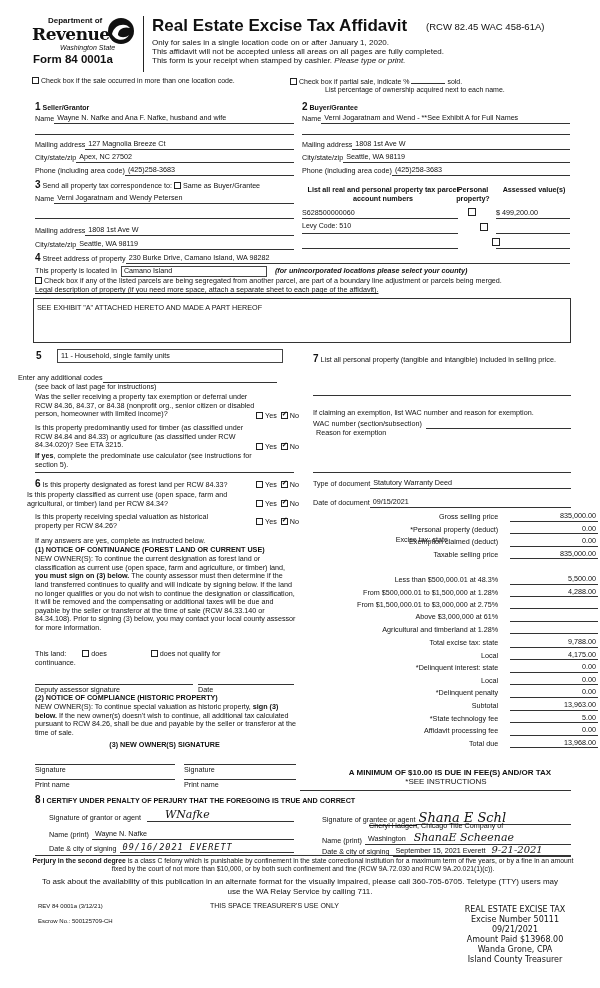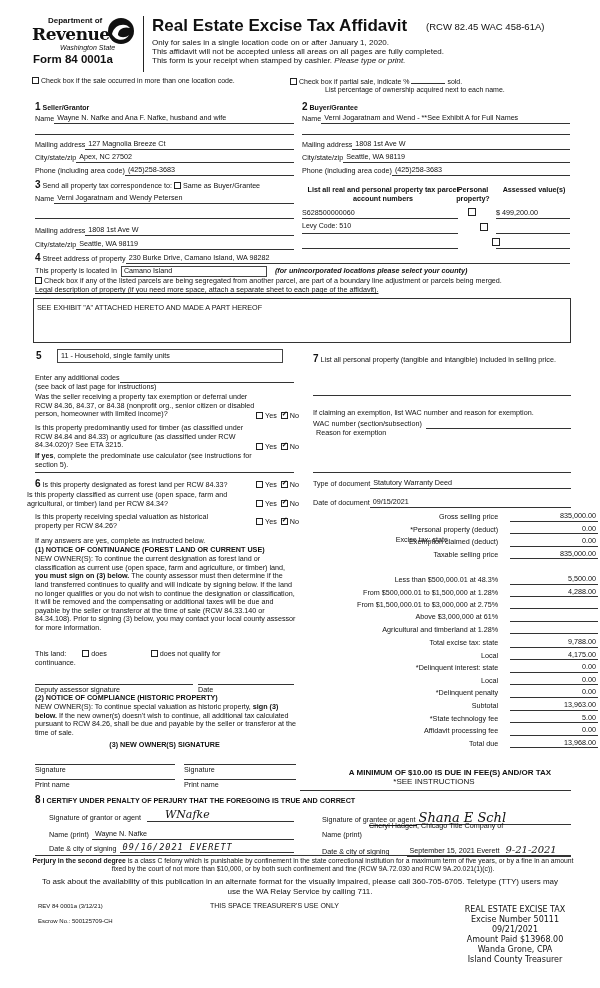--- a/index.html
+++ b/index.html
@@ -155,21 +155,21 @@
   <span class="cb"></span><span>Check box if any of the listed parcels are being segregated from another parcel, are part of a boundary line adjustment or parcels being merged.</span>
 </div>
 <div class="abs" style="left:35px;top:286px;text-decoration:underline;white-space:nowrap;">Legal description of property (if you need more space, attach a separate sheet to each page of the affidavit).</div>
 <div class="abs" style="left:33px;top:298px;width:538px;height:45px;border:1px solid #333;padding:5px 3px;">
   <span>SEE EXHIBIT "A" ATTACHED HERETO AND MADE A PART HEREOF</span>
 </div>
 
 
 <div class="abs sec-num" style="left:36px;top:350px;">5</div>
 <div class="abs" style="left:57px;top:349px;width:226px;height:14px;border:1px solid #444;padding:2px 3px;">11 - Household, single family units</div>
-<div class="row" style="left:35px;top:374px;width:259px;">
+<div class="row" style="left:18px;top:374px;width:259px;">
   <span>Enter any additional codes</span>
   <span class="fill"></span>
 </div>
 <div class="abs" style="left:35px;top:383px;text-align:center;">(see back of last page for instructions)</div>
 <div class="abs" style="left:35px;top:393px;width:220px;">Was the seller receiving a property tax exemption or deferral under RCW 84.36, 84.37, or 84.38 (nonprofit org., senior citizen or disabled person, homeowner with limited income)?</div>
 <div class="abs" style="left:256px;top:412px;white-space:nowrap;">
   <span class="cb"></span><span>Yes</span>
   <span class="cb checked" style="margin-left:2px;"></span><span>No</span>
 </div>
 <div class="abs" style="left:35px;top:424px;width:210px;">Is this property predominantly used for timber (as classified under RCW 84.84 and 84.33) or agriculture (as classified under RCW 84.34.020)? See ETA 3215.</div>
@@ -327,21 +327,21 @@
       <span class="lbl">Affidavit processing fee</span>
       <span class="val">0.00</span>
     </div>
     <div class="money-row" style="top: 738.8px;">
       <span class="lbl">Total due</span>
       <span class="val">13,968.00</span>
     </div>
   </div>
 
 <div class="abs bold" style="left:300px;top:768px;width:300px;text-align:center;font-size:8px;">A MINIMUM OF $10.00 IS DUE IN FEE(S) AND/OR TAX</div>
-<div class="abs" style="left:284px;top:777px;width:300px;text-align:center;font-size:8px;">*SEE INSTRUCTIONS</div>
+<div class="abs" style="left:296px;top:777px;width:300px;text-align:center;font-size:8px;">*SEE INSTRUCTIONS</div>
 <div class="abs ul" style="left:300px;top:790px;width:271px;height:1px;"></div>
 
 
 <div class="abs bold" style="left:35px;top:794px;white-space:nowrap;">
   <span class="sec-num">8</span>
   <span>I CERTIFY UNDER PENALTY OF PERJURY THAT THE FOREGOING IS TRUE AND CORRECT</span>
 </div>
 <div class="row" style="left:49px;top:808px;width:245px;">
   <span>Signature of grantor or agent</span>
   <span class="fill sig" style="margin-left:6px;font-size:11px;padding-left:18px;">WNafke</span>
@@ -357,24 +357,28 @@
 
 <div class="row" style="left:322px;top:811px;width:249px;">
   <span>Signature of grantee or agent</span>
   <span class="fill sig" style="font-size:13px;line-height:1;">Shana E Schl</span>
 </div>
 <div class="abs" style="left:369px;top:822px;white-space:nowrap;">
   <s>Cheryl Haugen</s><span>, Chicago Title Company of</span>
 </div>
 <div class="row" style="left:322px;top:831px;width:249px;">
   <span>Name (print)</span>
+  <span class="fill" style="margin-left:3px;">
+    <span>Washington</span>
+    <span class="sig" style="font-size:11px;margin-left:6px;">ShanaE Scheenae</span>
+  </span>
 </div>
 <div class="row" style="left:322px;top:844px;width:249px;">
   <span>Date &amp; city of signing</span>
-  <span class="fill" style="margin-left:17px;">
+  <span class="fill" style="margin-left:3px;">
     <span>September 15, 2021 Everett</span>
     <span class="sig" style="font-size:10px;margin-left:4px;">9-21-2021</span>
   </span>
 </div>
 <div class="abs ul" style="left:35px;top:855px;width:536px;height:1px;"></div>
 
 
 <div class="abs" style="left:30px;top:857px;width:546px;text-align:center;font-size:6.8px;">
   <b>Perjury in the second degree</b>
   <span>is a class C felony which is punishable by confinement in the state correctional institution for a maximum term of five years, or by a fine in an amount fixed by the court of not more than $10,000, or by both such confinement and fine (RCW 9A.72.030 and RCW 9A.20.021(1)(c)).</span>

